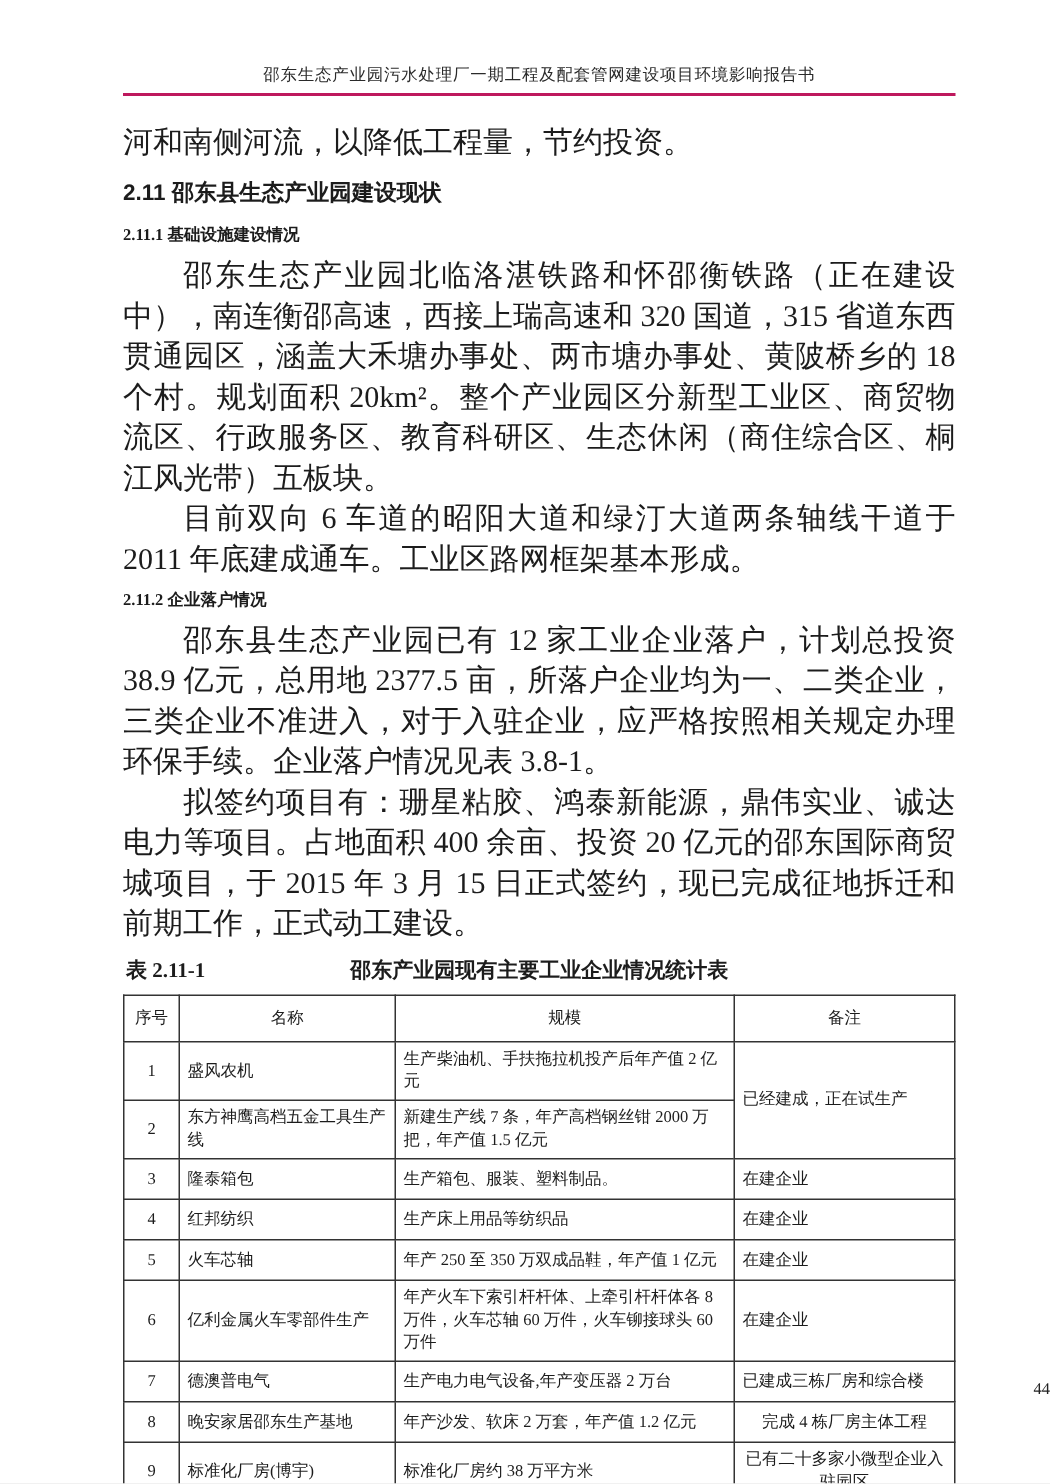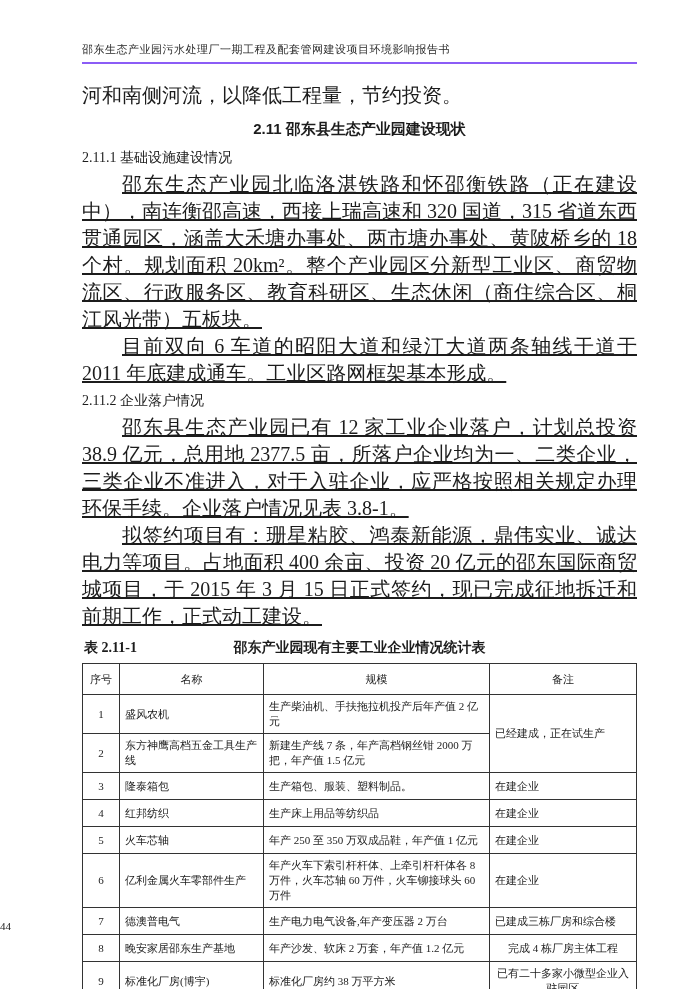--- a/index.html
+++ b/index.html
@@ -10,46 +10,45 @@
     margin: 0 auto;
     background: #ffffff;
     box-sizing: border-box;
     padding: 42px 63px 0 82px;
     font-family: "Liberation Serif", "DejaVu Serif", serif;
     color: #1c1c1c;
     overflow: hidden;
   }
   .doc-header {
     font-size: 11px;
-    text-align: left;
+    text-align: center;
     letter-spacing: 0.5px;
     color: #2a2a2a;
     padding-bottom: 5px;
-    border-bottom: 2px solid #8b5cf6;
+    border-bottom: 2px solid #be185d;
   }
   .body-text { margin-top: 18px; }
   p.para {
     margin: 0;
     font-size: 20px;
     line-height: 27px;
     text-align: justify;
   }
-  p.para.indent { text-indent: 2em; text-decoration: underline; }
+  p.para.indent { text-indent: 2em; }
   .h-major {
     margin: 6px 0 2px 0;
     font-family: "Liberation Sans", "DejaVu Sans", sans-serif;
     font-weight: bold;
     font-size: 15px;
     line-height: 27px;
-    text-align: center;
   }
   .h-minor {
     margin: 0;
-    font-weight: normal;
-    font-size: 14px;
+    font-weight: bold;
+    font-size: 11px;
     line-height: 27px;
   }
   .table-caption {
     position: relative;
     margin-top: 6px;
     height: 24px;
     line-height: 24px;
     font-size: 14px;
     font-weight: bold;
   }
@@ -76,21 +75,21 @@
     height: 22px;
   }
   .stat-table td.c-seq { text-align: center; }
   .stat-table td.c-name, .stat-table td.c-scale { text-align: left; }
   .stat-table tr { height: 27px; }
   .page-footer {
     position: absolute;
     left: 0;
     top: 920px;
     width: 700px;
-    text-align: left;
+    text-align: right;
     font-size: 11px;
     color: #222;
   }
 </style>
 </head>
 <body>
 
 <div class="page">
 
   <div class="doc-header">

